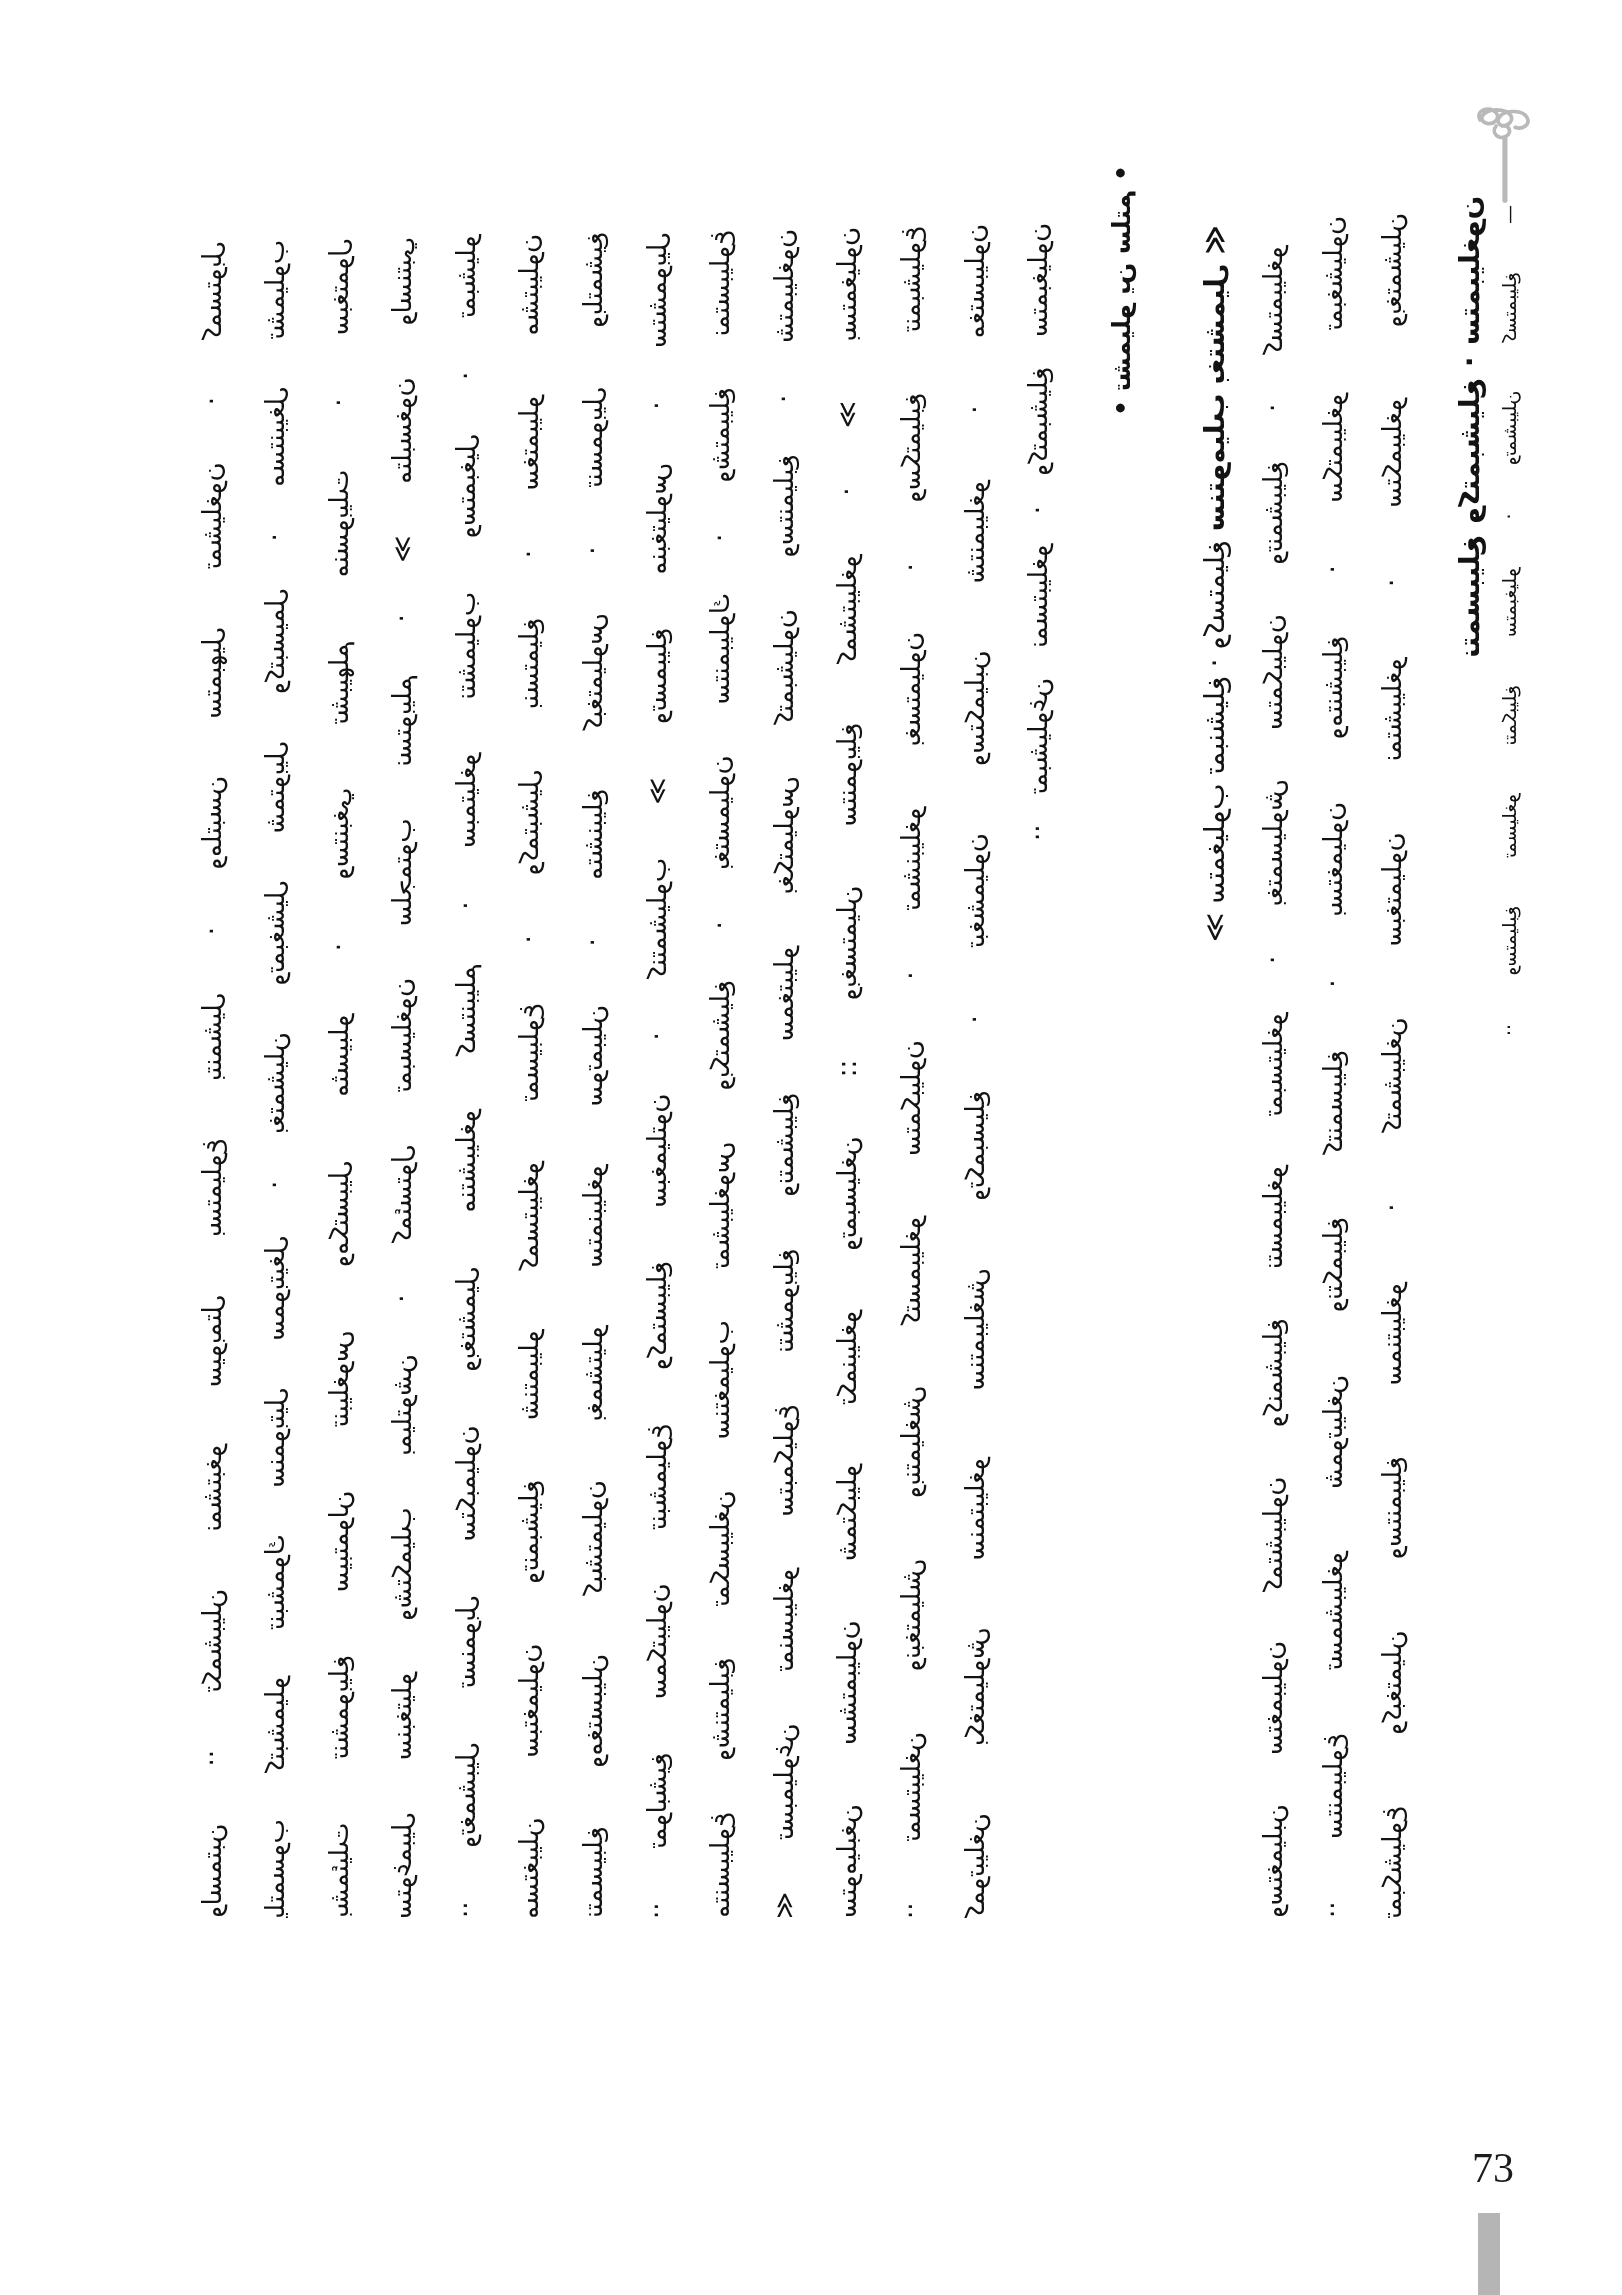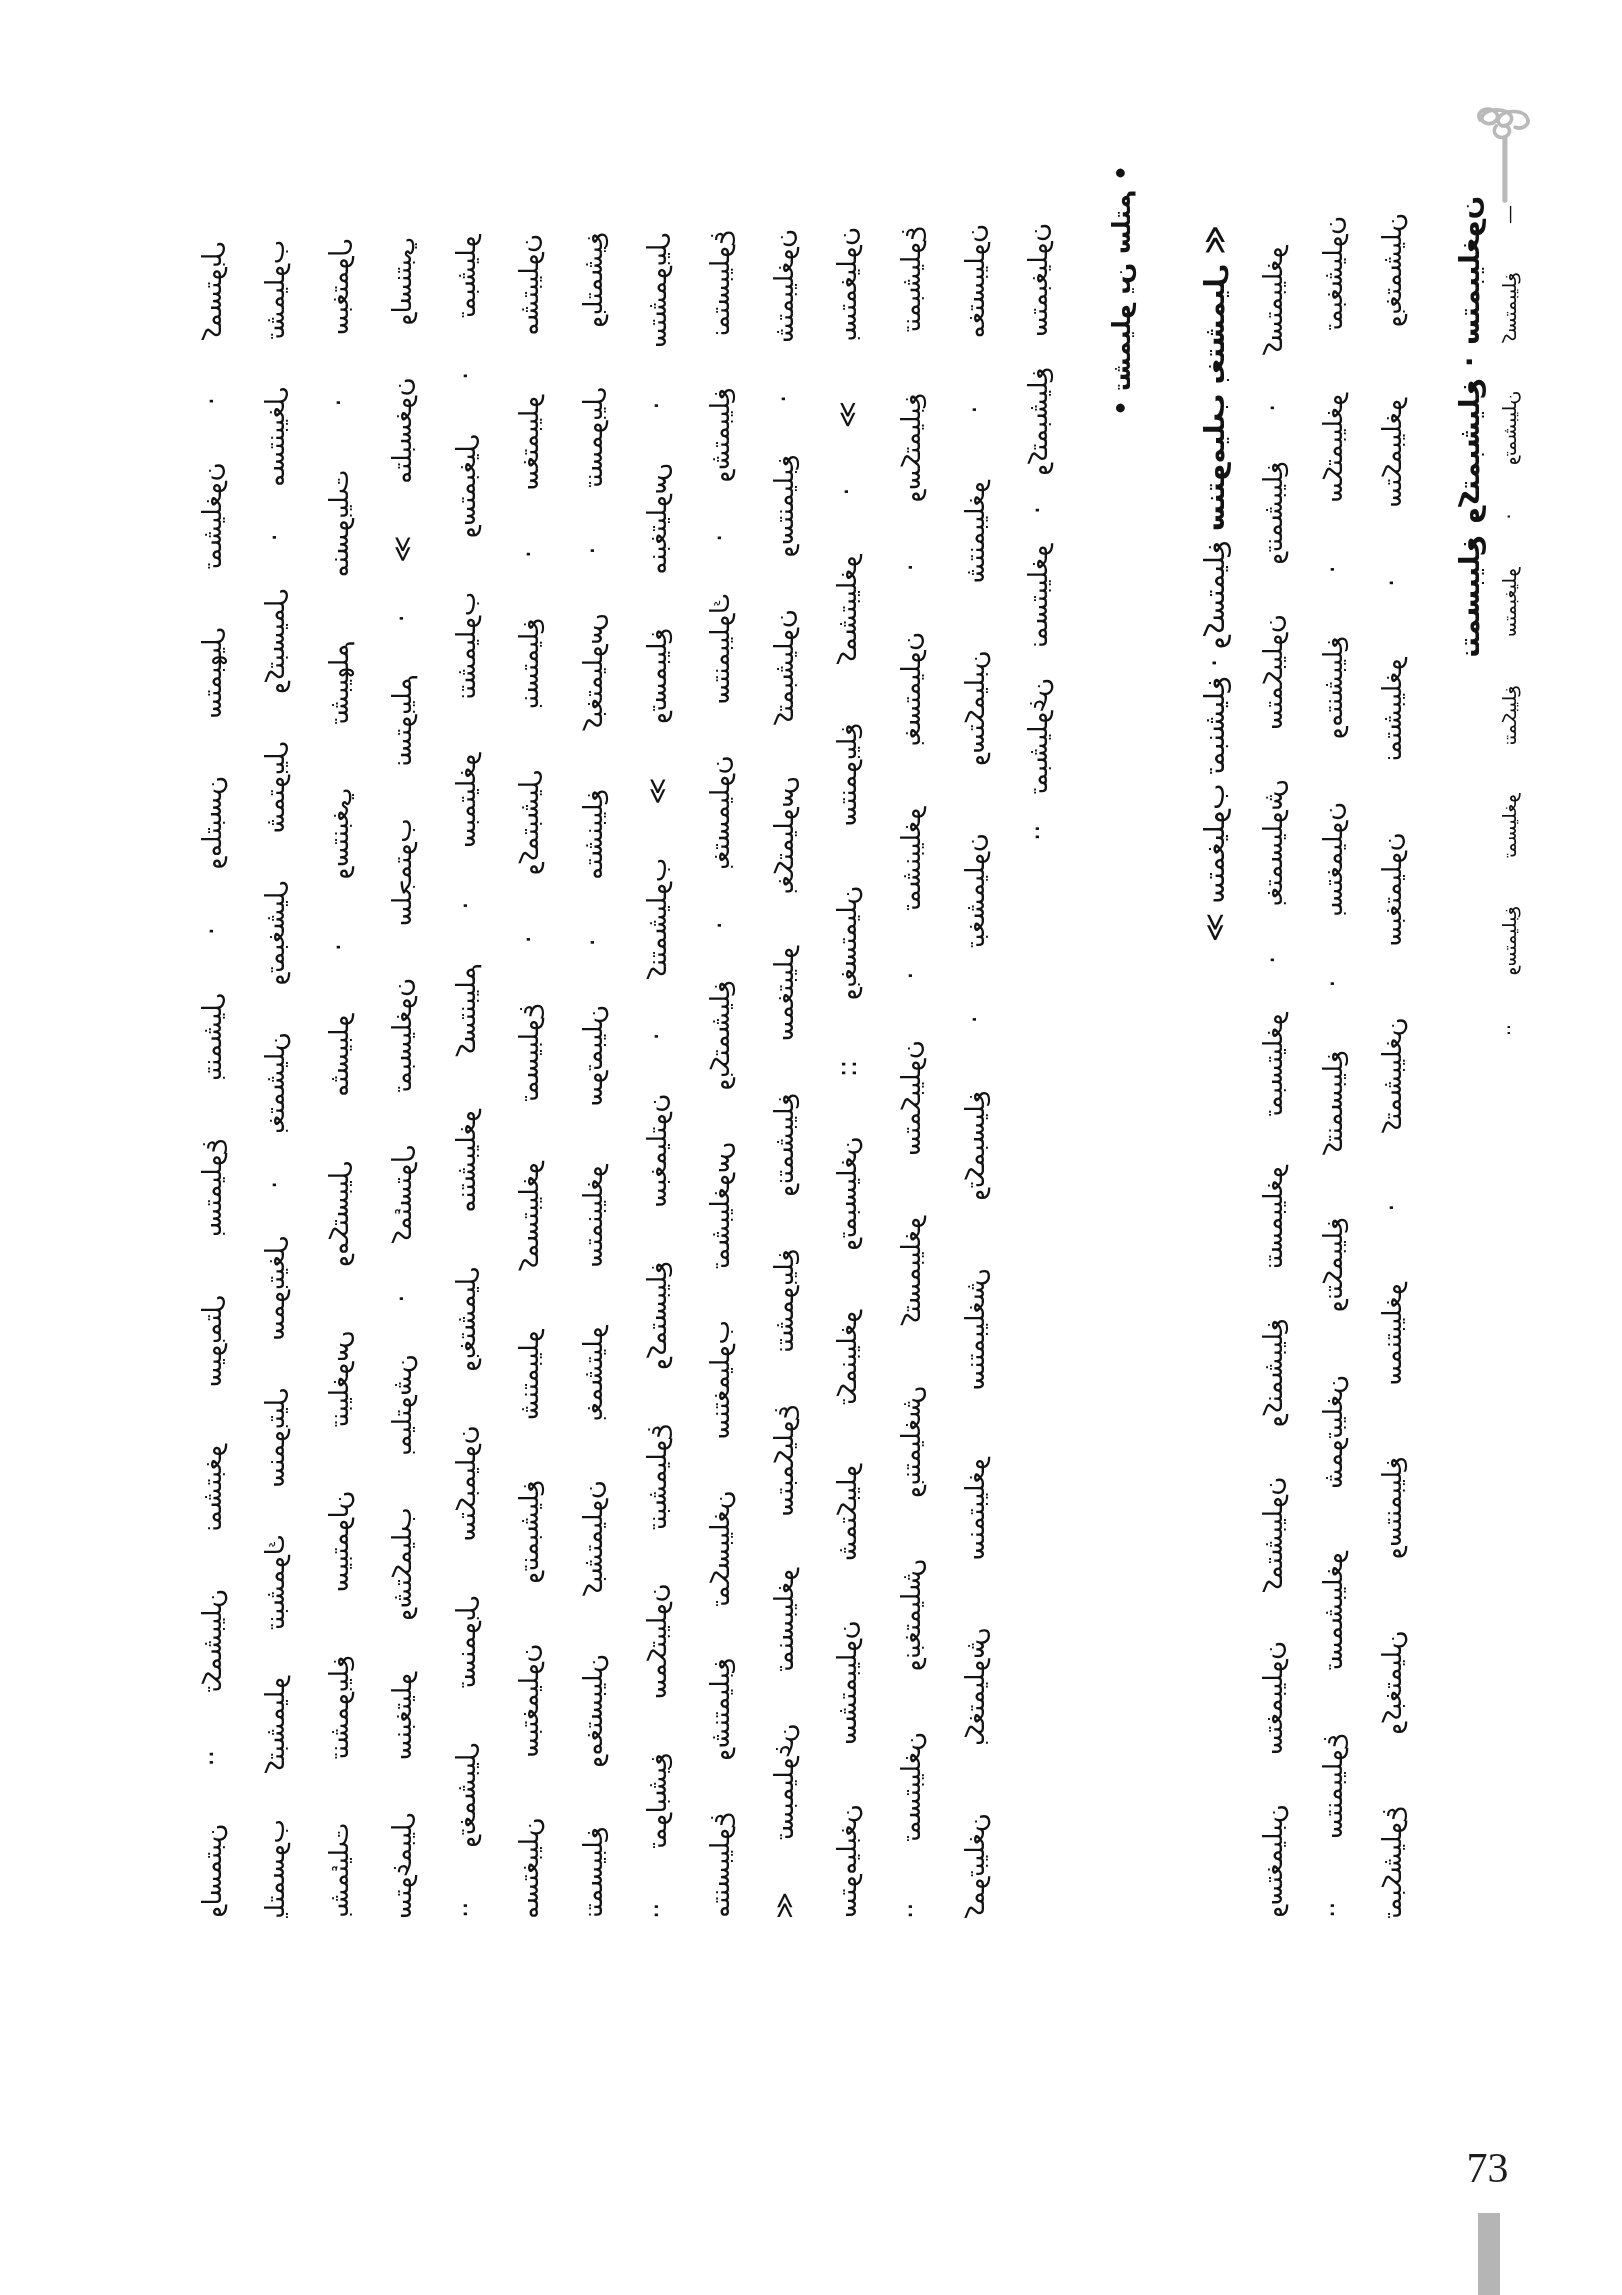--- a/index.html
+++ b/index.html
@@ -16,21 +16,21 @@
     direction:rtl;
     white-space:nowrap;
     text-align:justify;
     -moz-text-align-last:justify;
     text-align-last:justify;
     color:#131313;
   }
   .bold .run{font-weight:bold;}
   .pagenum{
     position:absolute;left:1461px;top:2146px;width:53px;height:45px;
-    text-align:center;font-family:"Liberation Serif",serif;
+    text-align:right;font-family:"Liberation Serif",serif;
     font-size:42px;line-height:45px;color:#1c1c1c;
   }
   .bar{position:absolute;background:#b5b5b5;}
   .flourish{position:absolute;left:1458px;top:104px;}
 </style>
 </head>
 <body>
 
 <div class="page">
 

